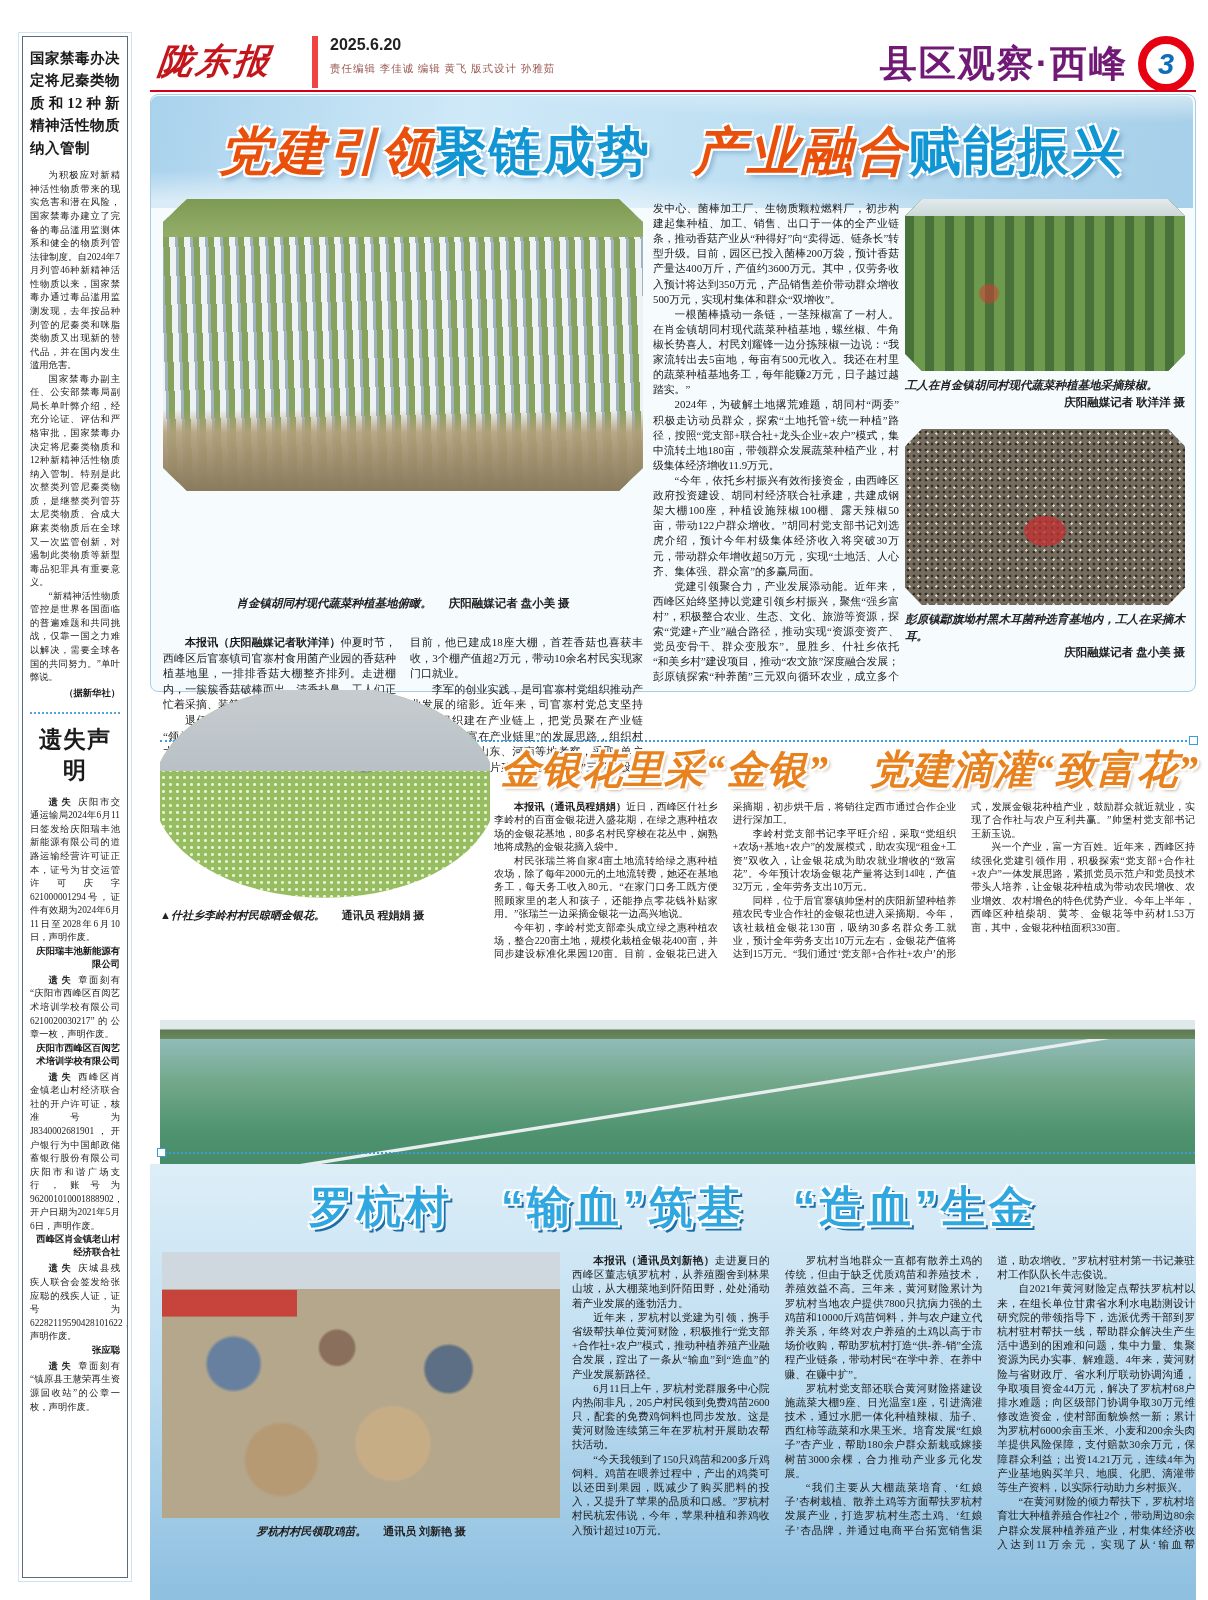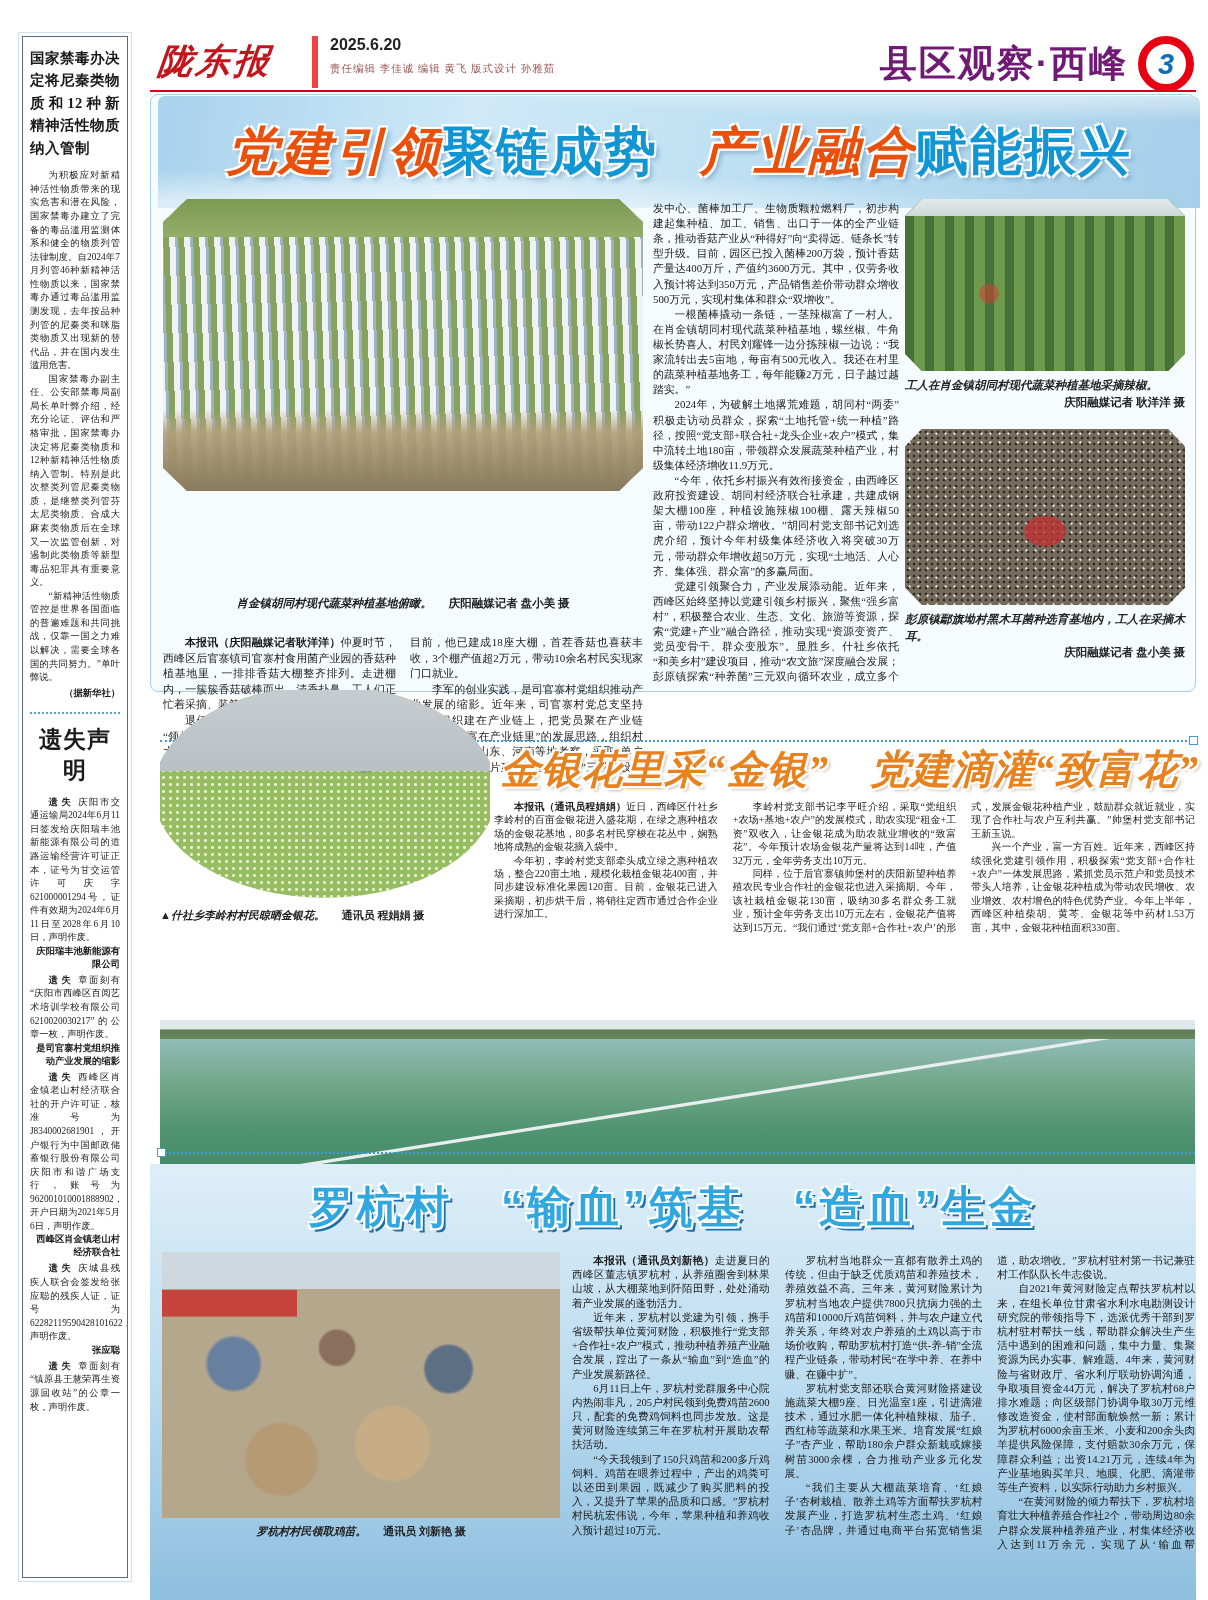--- a/index.html
+++ b/index.html
@@ -29,21 +29,21 @@
   .sec-title{font-size:37px;font-weight:900;color:#701a75;letter-spacing:2px;
              font-family:"Liberation Sans","DejaVu Sans",sans-serif;}
   .page-circle{width:40px;height:40px;border:8px solid #e60012;border-radius:50%;background:#fff;
                display:flex;align-items:center;justify-content:center;}
   .page-num{font-size:29px;font-weight:bold;font-style:italic;color:#0e6eb8;
             font-family:"Liberation Sans","DejaVu Sans",sans-serif;}
   .red-rule{position:absolute;left:150px;top:90px;width:1046px;height:0;border-top:2.5px solid #d6001c;}
   
   .sec1{position:absolute;left:150px;top:94px;width:1046px;height:598px;
         border:1px solid #a8cde6;border-radius:8px;background:#f6fbfe;box-sizing:border-box;}
-  .banner{position:absolute;left:7px;top:1px;width:1042px;height:112px;border-radius:7px 7px 0 0;
+  .banner{position:absolute;left:0;top:1px;width:1042px;height:112px;border-radius:7px 7px 0 0;
           background:
             radial-gradient(140% 90% at 10% 120%,rgba(255,255,255,.55) 0 30%,rgba(255,255,255,0) 60%),
             radial-gradient(120% 80% at 90% -20%,rgba(255,255,255,.5) 0 25%,rgba(255,255,255,0) 55%),
             linear-gradient(100deg,#a9d2ec 0%,#cfe9f8 30%,#bfe0f3 55%,#a6cfe9 100%);
           display:flex;align-items:center;justify-content:center;overflow:hidden;}
   .banner-hl{white-space:nowrap;font-weight:bold;font-size:52px;letter-spacing:2px;
              text-shadow:-2px -2px 0 #fff,2px -2px 0 #fff,-2px 2px 0 #fff,2px 2px 0 #fff,4px 4px 5px rgba(20,80,140,.35);}
   .hl-o{color:#e8500b;font-style:italic;font-family:"Liberation Serif","DejaVu Serif",serif;}
   .hl-b{color:#1296d3;font-family:"Liberation Sans","DejaVu Sans",sans-serif;}
   .hl-gap{display:inline-block;width:42px;}
@@ -146,21 +146,21 @@
     <p class="sb-p">为积极应对新精神活性物质带来的现实危害和潜在风险，国家禁毒办建立了完备的毒品滥用监测体系和健全的物质列管法律制度。自2024年7月列管46种新精神活性物质以来，国家禁毒办通过毒品滥用监测发现，去年按品种列管的尼秦类和咪脂类物质又出现新的替代品，并在国内发生滥用危害。</p>
     <p class="sb-p">国家禁毒办副主任、公安部禁毒局副局长单叶弊介绍，经充分论证、评估和严格审批，国家禁毒办决定将尼秦类物质和12种新精神活性物质纳入管制。特别是此次整类列管尼秦类物质，是继整类列管芬太尼类物质、合成大麻素类物质后在全球又一次监管创新，对遏制此类物质等新型毒品犯罪具有重要意义。</p>
     <p class="sb-p">“新精神活性物质管控是世界各国面临的普遍难题和共同挑战，仅靠一国之力难以解决，需要全球各国的共同努力。”单叶弊说。</p>
     <p class="sb-source">（据新华社）</p>
     <div class="sb-divider"></div>
     <h2 class="lost-title">遗失声明</h2>
 
     <p class="sb-p"><b class="lost-lead">遗失</b><span>庆阳市交通运输局2024年6月11日签发给庆阳瑞丰池新能源有限公司的道路运输经营许可证正本，证号为甘交运管许可庆字621000001294号，证件有效期为2024年6月11日至2028年6月10日，声明作废。</span></p>
     <p class="lost-signer">庆阳瑞丰池新能源有限公司</p>
     <p class="sb-p"><b class="lost-lead">遗失</b><span>章面刻有“庆阳市西峰区百阅艺术培训学校有限公司6210020030217”的公章一枚，声明作废。</span></p>
-    <p class="lost-signer">是司官寨村党组织推动产业发展的缩影</p>
+    <p class="lost-signer">庆阳市西峰区百阅艺术培训学校有限公司</p>
     <p class="sb-p"><b class="lost-lead">遗失</b><span>西峰区肖金镇老山村经济联合社的开户许可证，核准号为J8340002681901，开户银行为中国邮政储蓄银行股份有限公司庆阳市和谐广场支行，账号为962001010001888902，开户日期为2021年5月6日，声明作废。</span></p>
     <p class="lost-signer">西峰区肖金镇老山村经济联合社</p>
     <p class="sb-p"><b class="lost-lead">遗失</b><span>庆城县残疾人联合会签发给张应聪的残疾人证，证号为62282119590428101622，声明作废。</span></p>
     <p class="lost-signer">张应聪</p>
     <p class="sb-p"><b class="lost-lead">遗失</b><span>章面刻有“镇原县王慧荣再生资源回收站”的公章一枚，声明作废。</span></p>
 
   </aside>
 
   <header class="header">
     <div class="logo">陇东报</div>
@@ -227,20 +227,21 @@
     <div class="photo m1"></div>
     <p class="caption capm1">
       <span class="cap-text">▲什社乡李岭村村民晾晒金银花。</span>
       <span class="cap-credit">通讯员 程娟娟 摄</span>
     </p>
 
     <h1 class="headline2">金银花里采“金银”　党建滴灌“致富花”</h1>
 
     <div class="text2 bodytext cols3">
       <p><b>本报讯（通讯员程娟娟）</b><span>近日，西峰区什社乡李岭村的百亩金银花进入盛花期，在绿之惠种植农场的金银花基地，80多名村民穿梭在花丛中，娴熟地将成熟的金银花摘入袋中。</span></p>
+      <p>村民张瑞兰将自家4亩土地流转给绿之惠种植农场，除了每年2000元的土地流转费，她还在基地务工，每天务工收入80元。“在家门口务工既方便照顾家里的老人和孩子，还能挣点零花钱补贴家用。”张瑞兰一边采摘金银花一边高兴地说。</p>
       <p>今年初，李岭村党支部牵头成立绿之惠种植农场，整合220亩土地，规模化栽植金银花400亩，并同步建设标准化果园120亩。目前，金银花已进入采摘期，初步烘干后，将销往定西市通过合作企业进行深加工。</p>
       <p>李岭村党支部书记李平旺介绍，采取“党组织+农场+基地+农户”的发展模式，助农实现“租金+工资”双收入，让金银花成为助农就业增收的“致富花”。今年预计农场金银花产量将达到14吨，产值32万元，全年劳务支出10万元。</p>
       <p>同样，位于后官寨镇帅堡村的庆阳新望种植养殖农民专业合作社的金银花也进入采摘期。今年，该社栽植金银花130亩，吸纳30多名群众务工就业，预计全年劳务支出10万元左右，金银花产值将达到15万元。“我们通过‘党支部+合作社+农户’的形式，发展金银花种植产业，鼓励群众就近就业，实现了合作社与农户互利共赢。”帅堡村党支部书记王新玉说。</p>
       <p>兴一个产业，富一方百姓。近年来，西峰区持续强化党建引领作用，积极探索“党支部+合作社+农户”一体发展思路，紧抓党员示范户和党员技术带头人培养，让金银花种植成为带动农民增收、农业增效、农村增色的特色优势产业。今年上半年，西峰区种植柴胡、黄芩、金银花等中药材1.53万亩，其中，金银花种植面积330亩。</p>
     </div>
 
     <div class="photo field">
       <p class="field-cap">
         <span class="fc-text">后官寨镇帅堡村金银花种植基地俯瞰。</span>
         <span class="fc-credit">庆阳融媒记者 盘小美 摄</span>

